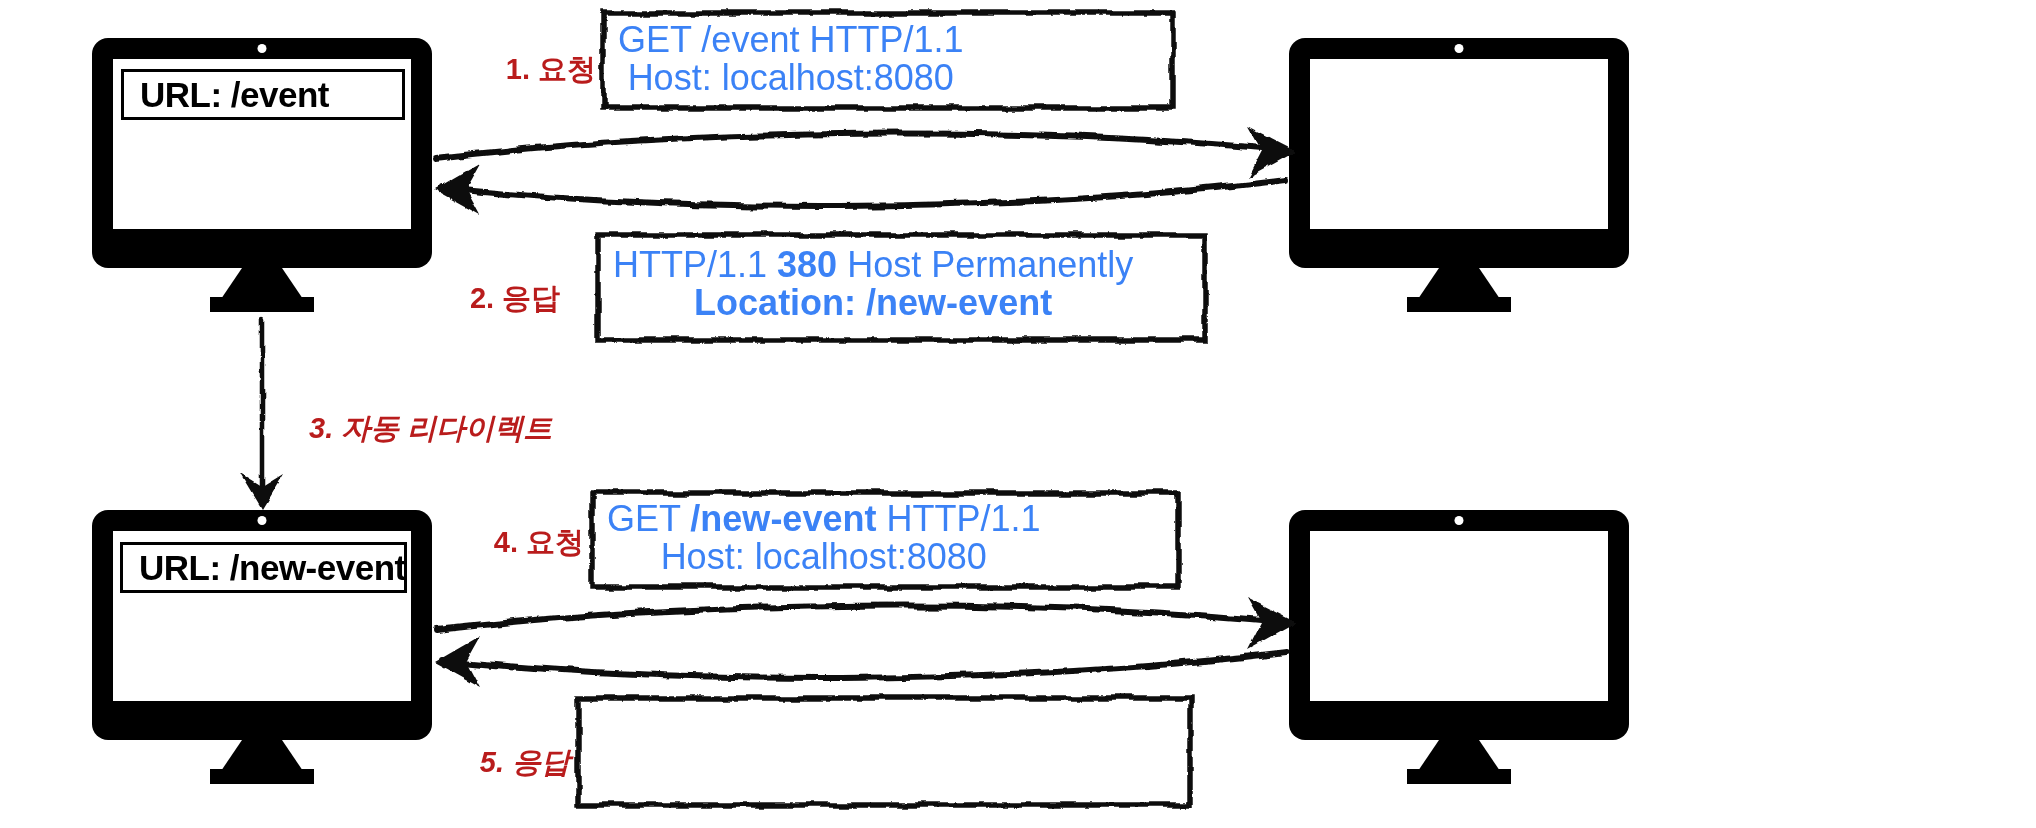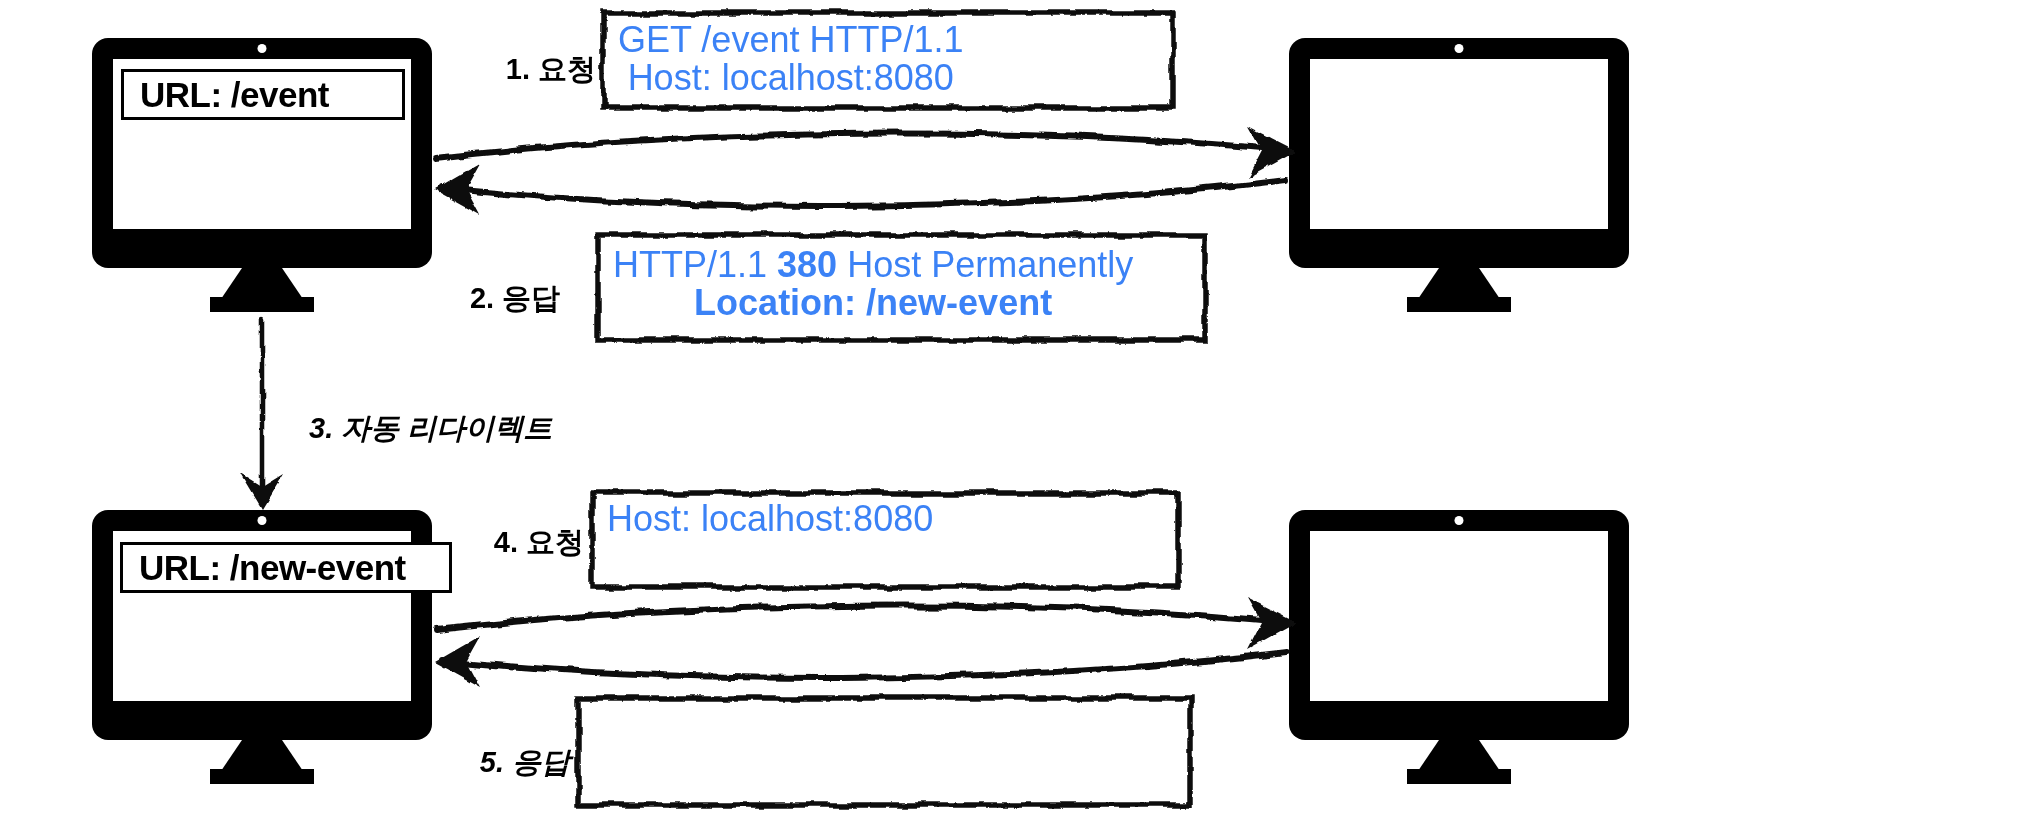--- a/index.html
+++ b/index.html
@@ -39,21 +39,21 @@
     color: #3b82f6;
     font-size: 36px;
     line-height: 38px;
     white-space: nowrap;
     text-align: center;
   }
   .msg-text .ln { display: block; }
   .msg-text b { font-weight: 700; }
   .step-label {
     position: absolute;
-    color: #000000;
+    color: #b91c1c;
     font-size: 29px;
     font-weight: 700;
     white-space: nowrap;
   }
   .ta-r { text-align: right; }
 </style>
 </head>
 <body>
 
 <div class="stage">
@@ -94,36 +94,37 @@
       <path d="M 480 636 L 435 662 L 480 687 L 466 661 Z" fill="#111111" stroke="none"></path>
 
       <rect x="603" y="13" width="570" height="95" stroke-width="5.5" fill="#ffffff"></rect>
       <rect x="598" y="235" width="607" height="105" stroke-width="5.5" fill="#ffffff"></rect>
       <rect x="592" y="493" width="586" height="94" stroke-width="5.5" fill="#ffffff"></rect>
       <rect x="578" y="698" width="612" height="107" stroke-width="5.5" fill="#ffffff"></rect>
     </g>
   </svg>
 
   <div class="url-box" style="left:121px; top:69px; width:284px; height:51px;">URL: /event</div>
-  <div class="url-box" style="left:120px; top:542px; width:332px; height:51px;">URL: /new-event</div>
+  <div class="url-box" style="left:120px; top:542px; width:287px; height:51px;">URL: /new-event</div>
 
   <div class="step-label ta-r" style="left:446px; top:50px; width:150px;">1. 요청</div>
   <div class="step-label ta-r" style="left:440px; top:279px; width:150px;text-align:center;">2. 응답</div>
   <div class="step-label" style="left:309px; top:409px;font-style:italic;">3. 자동 리다이렉트</div>
   <div class="step-label ta-r" style="left:434px; top:523px; width:150px;">4. 요청</div>
   <div class="step-label ta-r" style="left:420px; top:743px; width:150px;font-style:italic;">5. 응답</div>
 
   <div class="msg-text" style="left:618px; top:21px;">
     <span class="ln"><span>GET /event HTTP/1.1</span><b></b><span></span></span>
     <span class="ln"><span>Host: localhost:8080</span><b></b><span></span></span>
   </div>
 
   <div class="msg-text" style="left:613px; top:246px;">
     <span class="ln"><span>HTTP/1.1 </span><b>380</b><span> Host Permanently</span></span>
     <span class="ln"><span></span><b>Location: /new-event</b><span></span></span>
   </div>
 
   <div class="msg-text" style="left:607px; top:500px;">
+    <span class="ln"><span>GET </span><b>/new-event</b><span> HTTP/1.1</span></span>
     <span class="ln"><span>Host: localhost:8080</span><b></b><span></span></span>
   </div>
 
 
 </div>
 
 </body></html>

